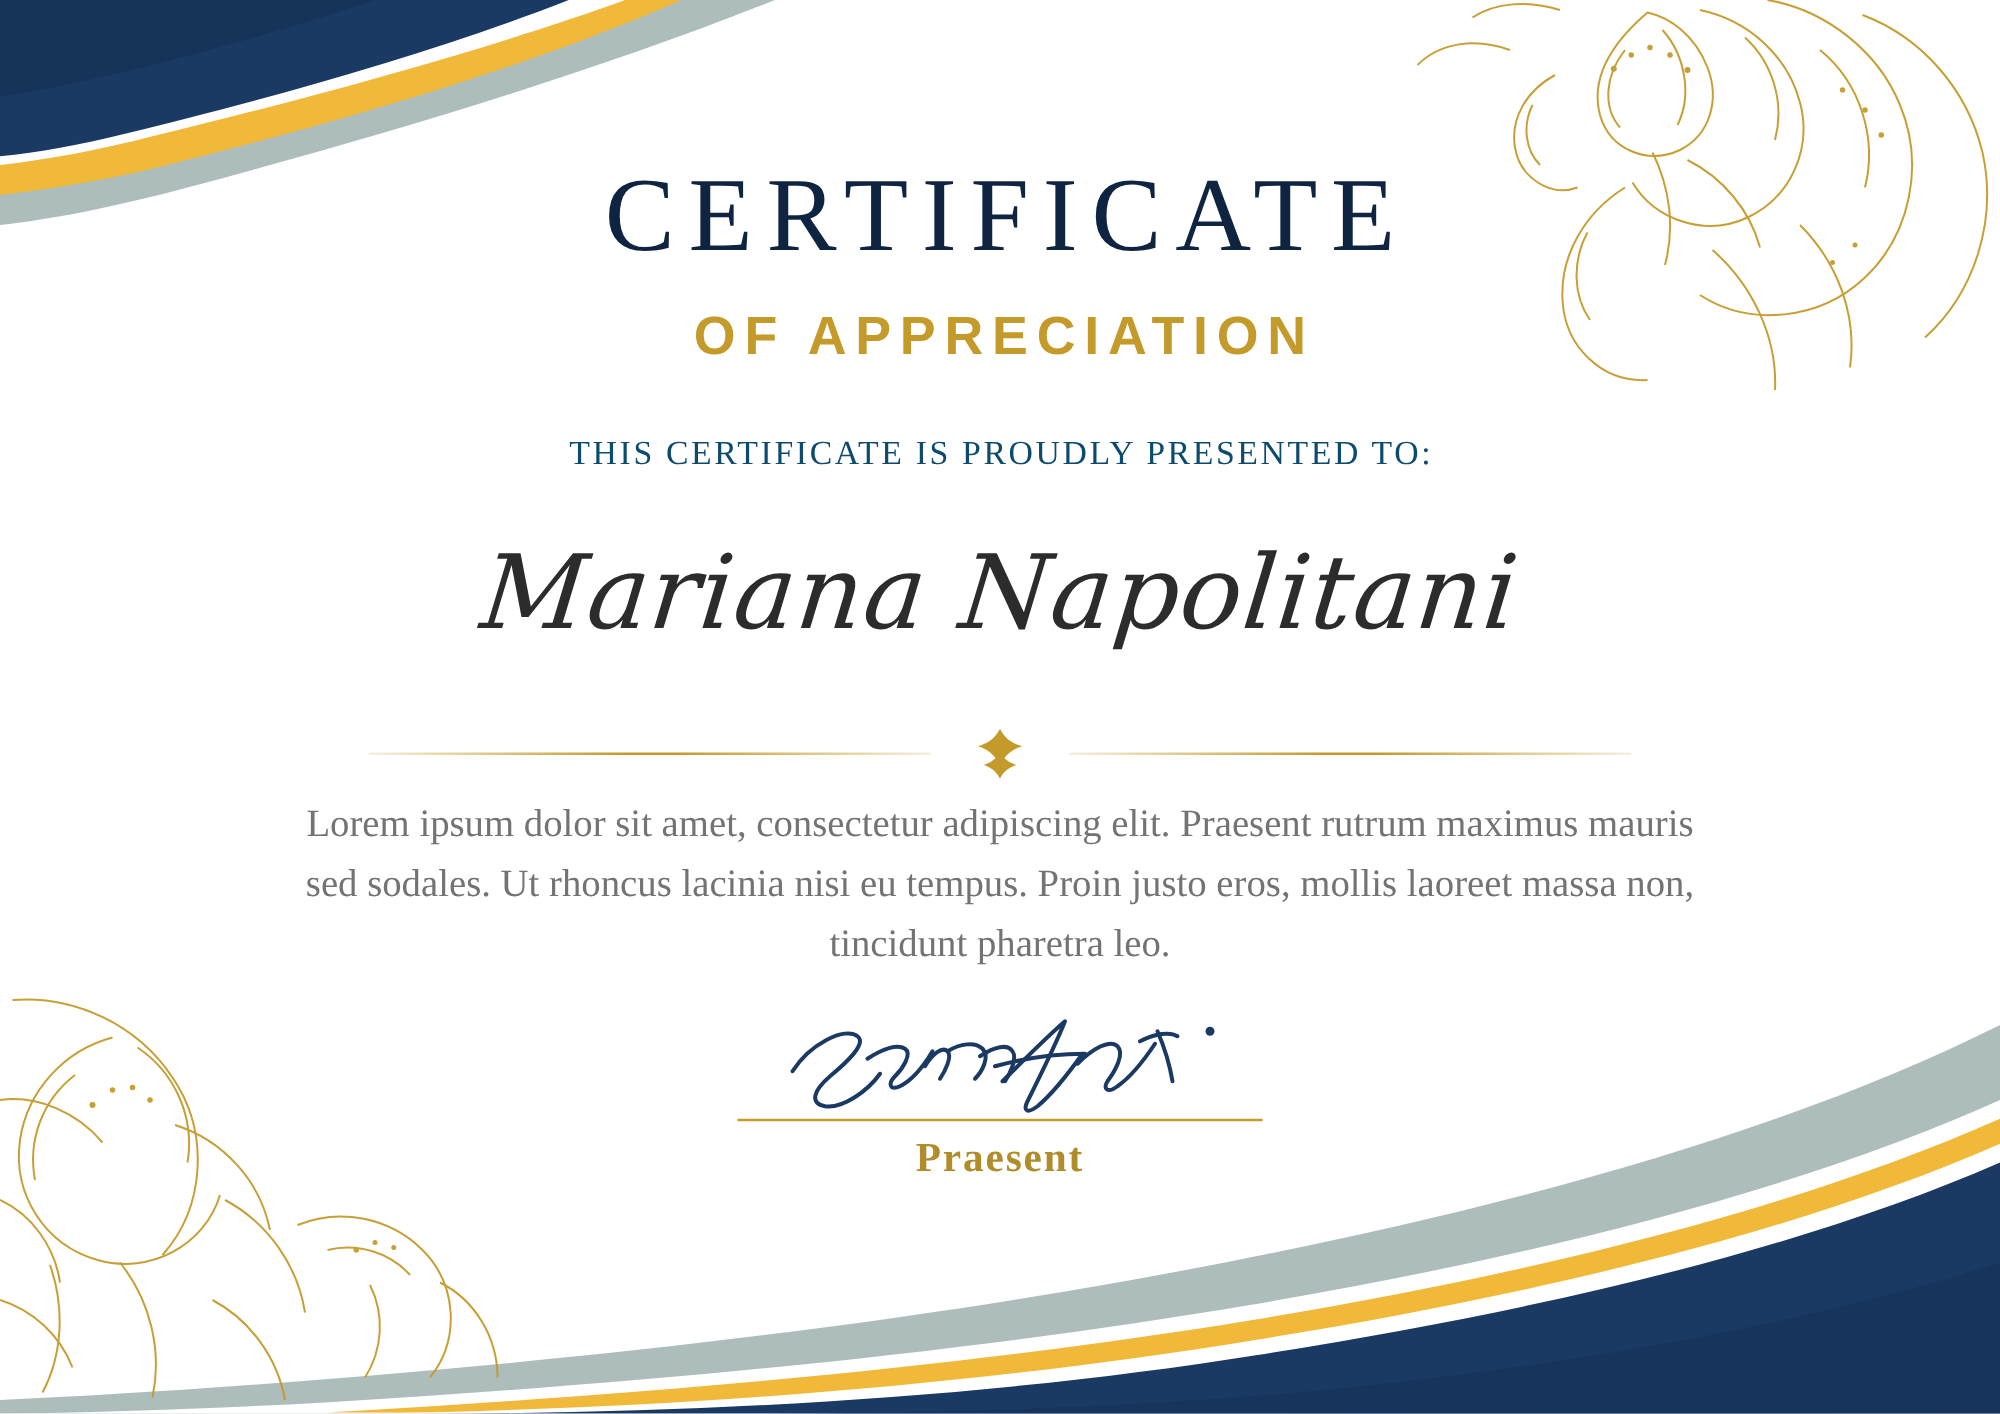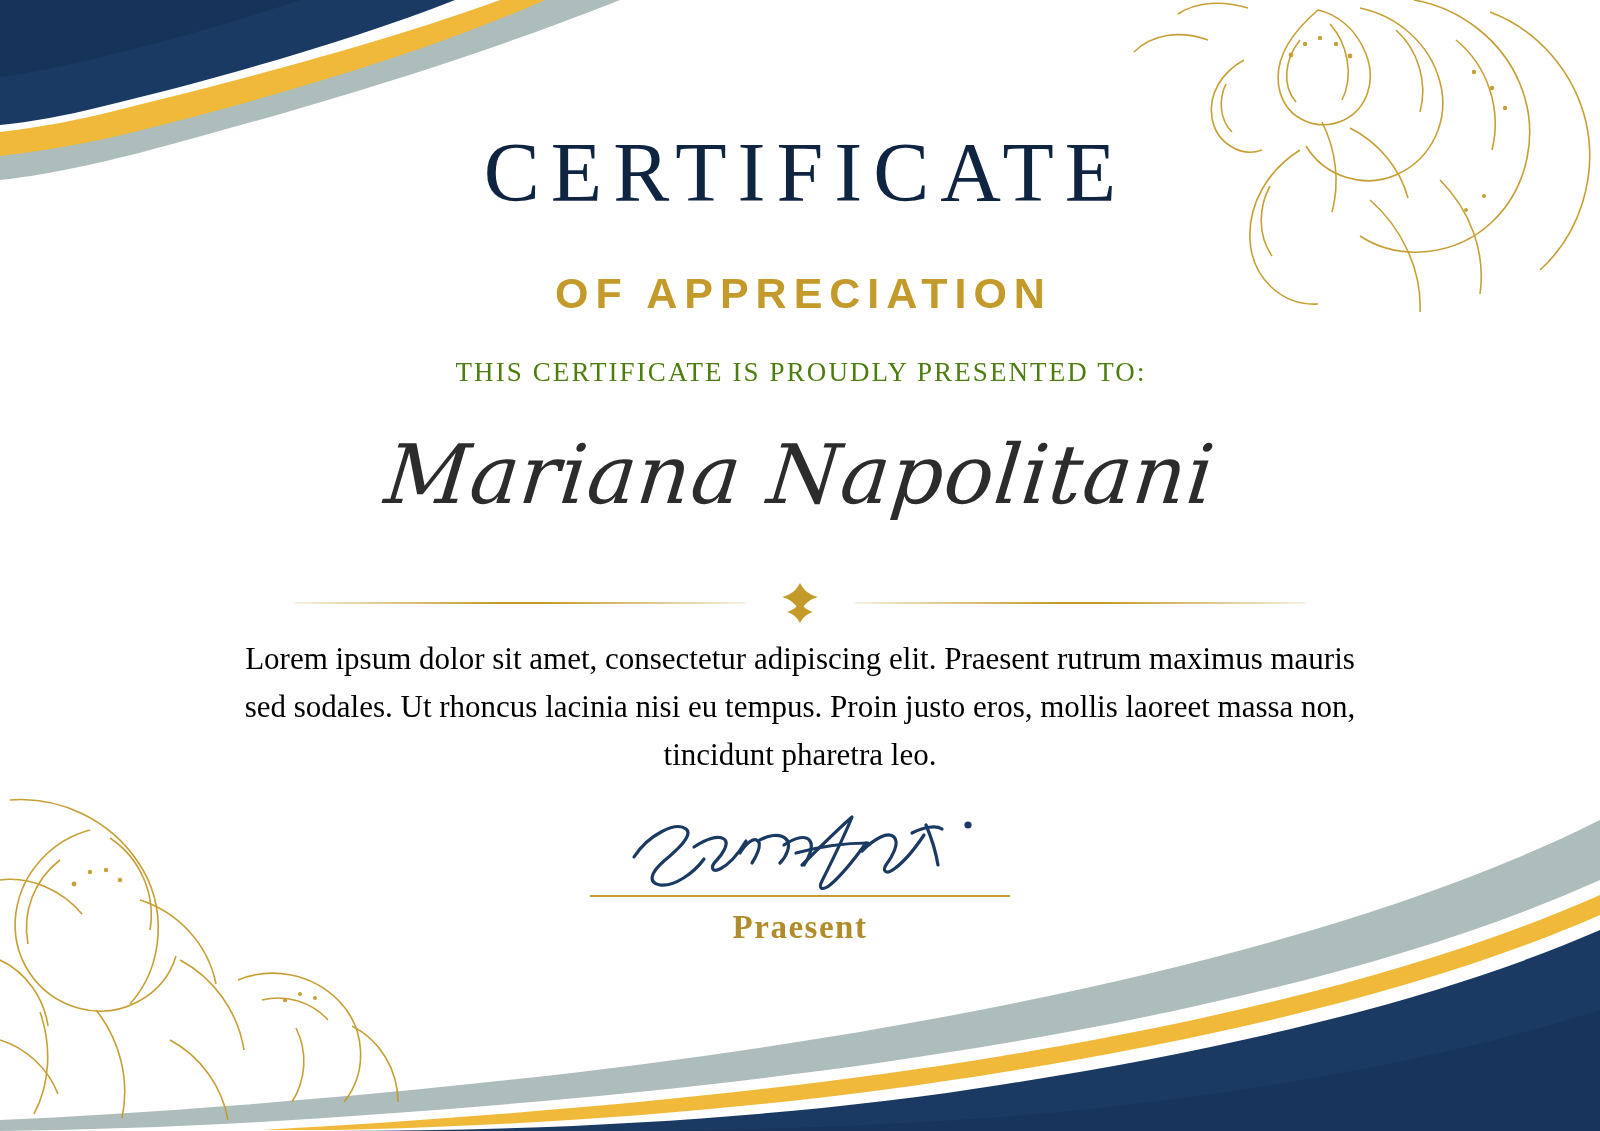--- a/index.html
+++ b/index.html
@@ -54,34 +54,32 @@
     top: 248px;
     left: 0;
     width: 1600px;
     font-family: "Liberation Sans", sans-serif;
     font-size: 43px;
     letter-spacing: 7px;
     color: #c49a2b;
     font-weight: 700;
     line-height: 1;
     text-indent: 7px;
-    margin-top: 24px;
   }
   .presented-to {
     position: absolute;
     top: 349px;
     left: 0;
     width: 1600px;
     font-family: "Liberation Serif", serif;
     font-size: 27px;
     letter-spacing: 2.1px;
-    color: #4d7c0f;
+    color: #0c4a6e;
     line-height: 1;
     text-indent: 2px;
-    margin-top: 10px;
   }
   .recipient {
     position: absolute;
     top: 424px;
     left: 0;
     width: 1600px;
     font-family: "DejaVu Serif", serif;
     font-style: italic;
     font-size: 82px;
     color: #2c2c2c;
@@ -113,21 +111,21 @@
     margin-top: -9px;
   }
   .body-text {
     position: absolute;
     top: 635px;
     left: 238px;
     width: 1124px;
     font-family: "Liberation Serif", serif;
     font-size: 31px;
     line-height: 1.55;
-    color: #000000;
+    color: #737373;
   }
   .signature-block {
     position: absolute;
     top: 795px;
     left: 590px;
     width: 420px;
     text-align: center;
   }
   .sig-mark {
     height: 100px;

